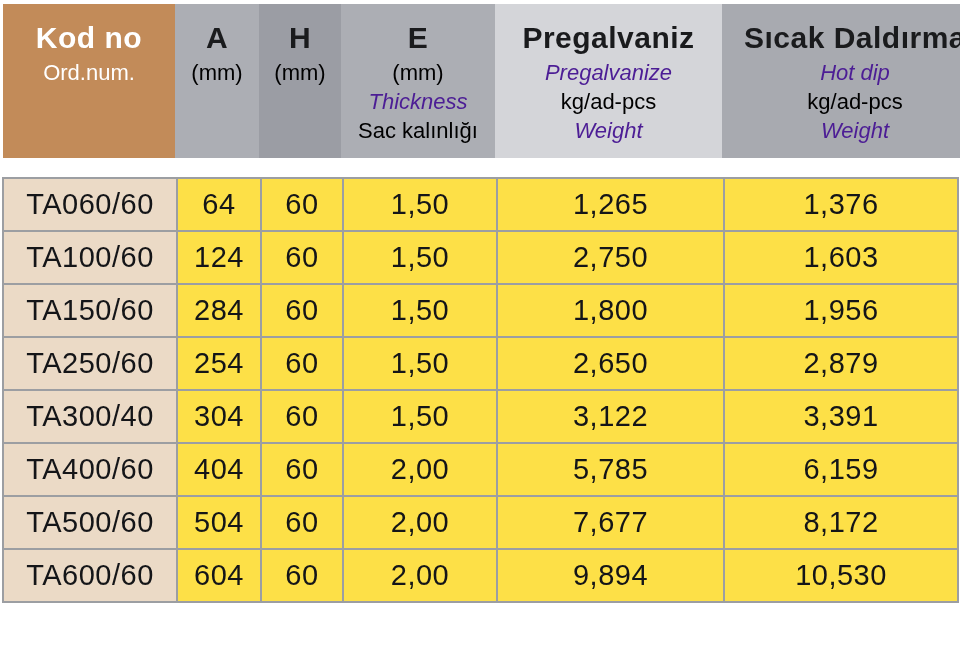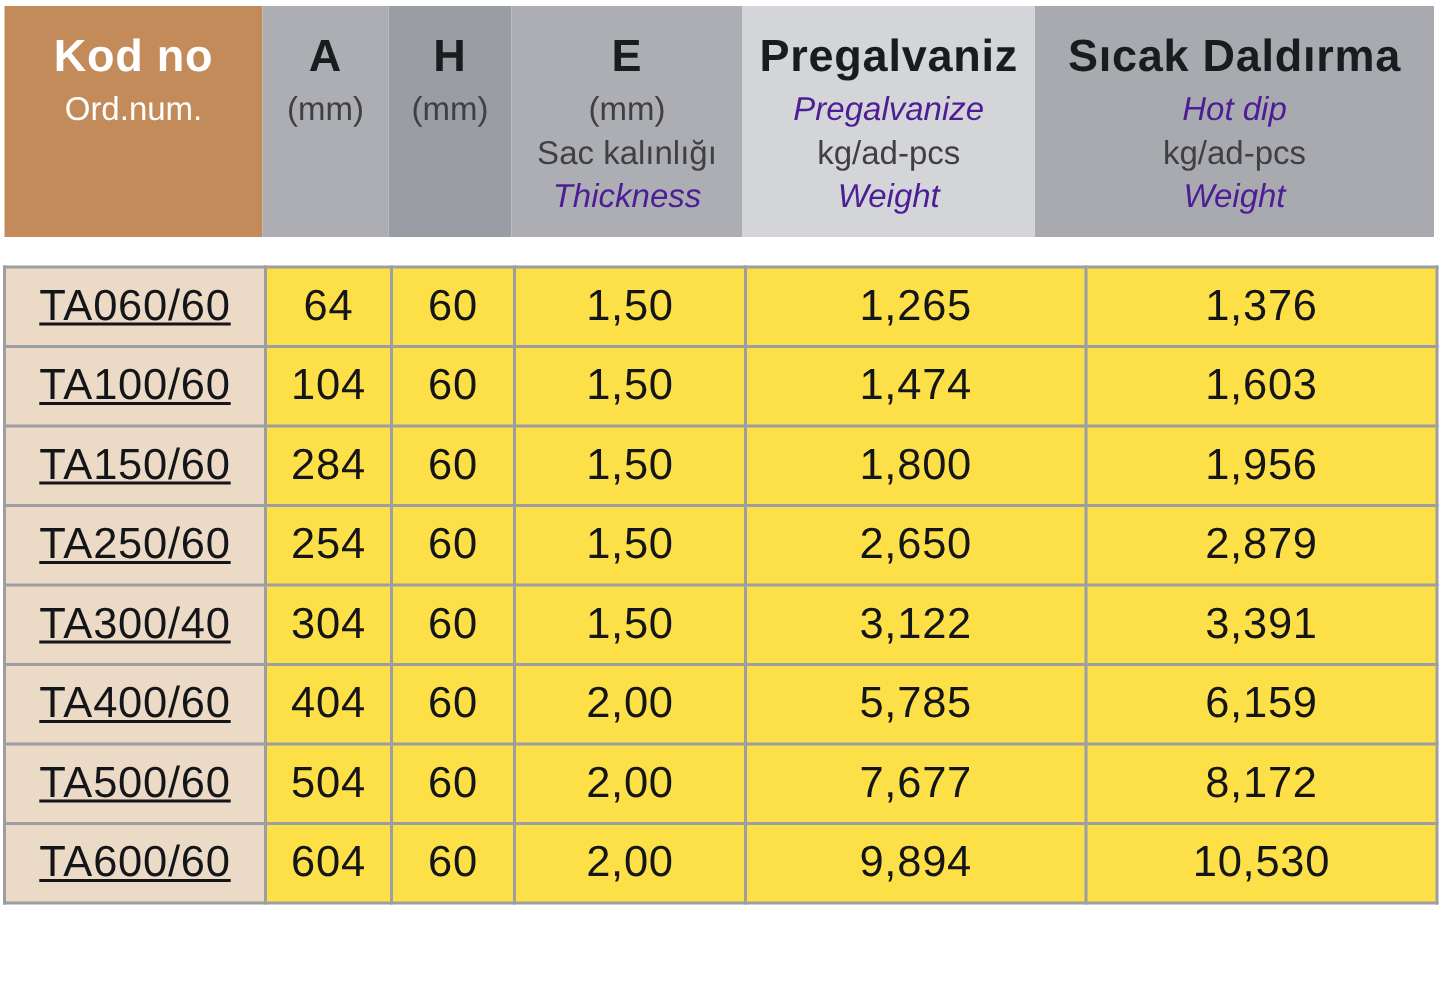--- a/index.html
+++ b/index.html
@@ -25,35 +25,35 @@
   .header-cell {
     box-sizing: border-box;
     height: 154px;
     padding-top: 14px;
     text-align: center;
   }
   .hc-kod         { width: 172px; background: #C28B59; }
   .hc-a           { width: 84px;  background: #ACAEB4; }
   .hc-h           { width: 82px;  background: #9B9DA4; }
   .hc-e           { width: 154px; background: #ACAEB4; }
-  .hc-pregalvaniz { width: 195px; background: #D4D5D9; }
+  .hc-pregalvaniz { width: 227px; background: #D4D5D9; }
   .hc-sicak       { width: 266px; background: #A8AAB0; }
 
   .h-title {
     font-size: 30px;
     font-weight: bold;
     line-height: 40px;
     color: #1A1B1D;
     letter-spacing: 0.5px;
     white-space: nowrap;
   }
   .h-line {
     font-size: 22px;
     line-height: 29px;
-    color: #404040;
+    color: #000000;
     white-space: nowrap;
   }
   .hc-kod .h-title, .hc-kod .h-line { color: #ffffff; }
   .italic-gray {
     font-style: italic;
     color: #4c1d95;
   }
 
   
   .spec-table-wrap {
@@ -71,21 +71,20 @@
     text-align: center;
     vertical-align: middle;
     font-size: 29px;
     color: #141518;
     background: #fde047;
     padding: 0;
     letter-spacing: 0.5px;
   }
   table.spec-table td.code-cell {
     background: #EBDAC6;
-    text-decoration: underline;
   }
 </style>
 </head>
 <body>
 
 <div class="page">
 
   <div class="header-band">
 
     <div class="header-cell hc-kod">
@@ -99,22 +98,22 @@
     </div>
 
     <div class="header-cell hc-h">
       <div class="h-title">H</div>
       <div class="h-line">(mm)</div>
     </div>
 
     <div class="header-cell hc-e">
       <div class="h-title">E</div>
       <div class="h-line">(mm)</div>
+      <div class="h-line italic-gray">Thickness</div>
       <div class="h-line">Sac kalınlığı</div>
-      <div class="h-line italic-gray">Thickness</div>
     </div>
 
     <div class="header-cell hc-pregalvaniz">
       <div class="h-title">Pregalvaniz</div>
       <div class="h-line italic-gray">Pregalvanize</div>
       <div class="h-line">kg/ad-pcs</div>
       <div class="h-line italic-gray">Weight</div>
     </div>
 
     <div class="header-cell hc-sicak">
@@ -140,24 +139,24 @@
           <tr>
             <td class="code-cell">TA060/60</td>
             <td>64</td>
             <td>60</td>
             <td>1,50</td>
             <td>1,265</td>
             <td>1,376</td>
           </tr>
           <tr>
             <td class="code-cell">TA100/60</td>
-            <td>104</td>
-            <td>60</td>
-            <td>1,50</td>
-            <td>1,474</td>
+            <td>124</td>
+            <td>60</td>
+            <td>1,50</td>
+            <td>2,750</td>
             <td>1,603</td>
           </tr>
           <tr>
             <td class="code-cell">TA150/60</td>
             <td>284</td>
             <td>60</td>
             <td>1,50</td>
             <td>1,800</td>
             <td>1,956</td>
           </tr>

